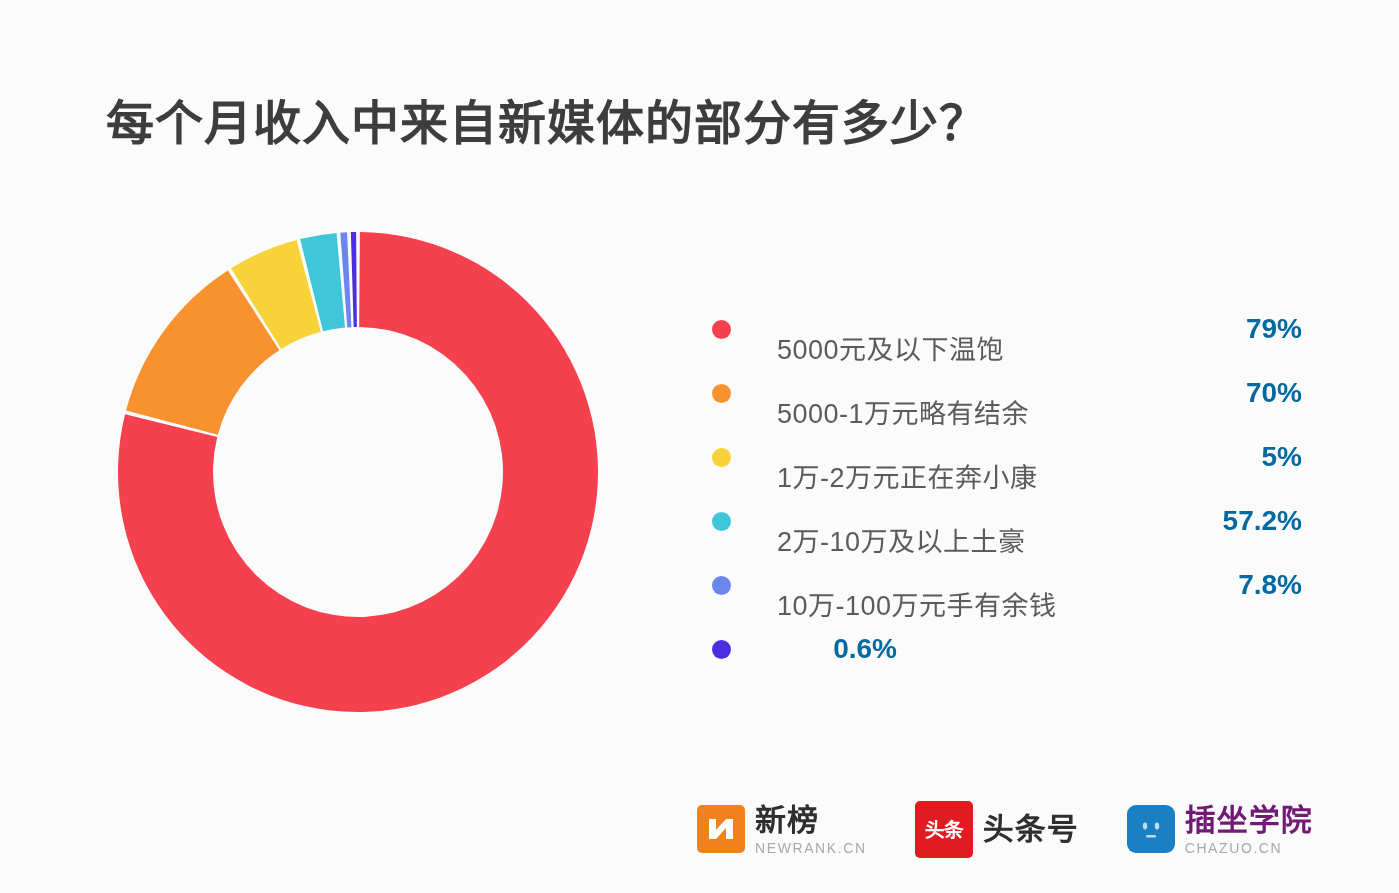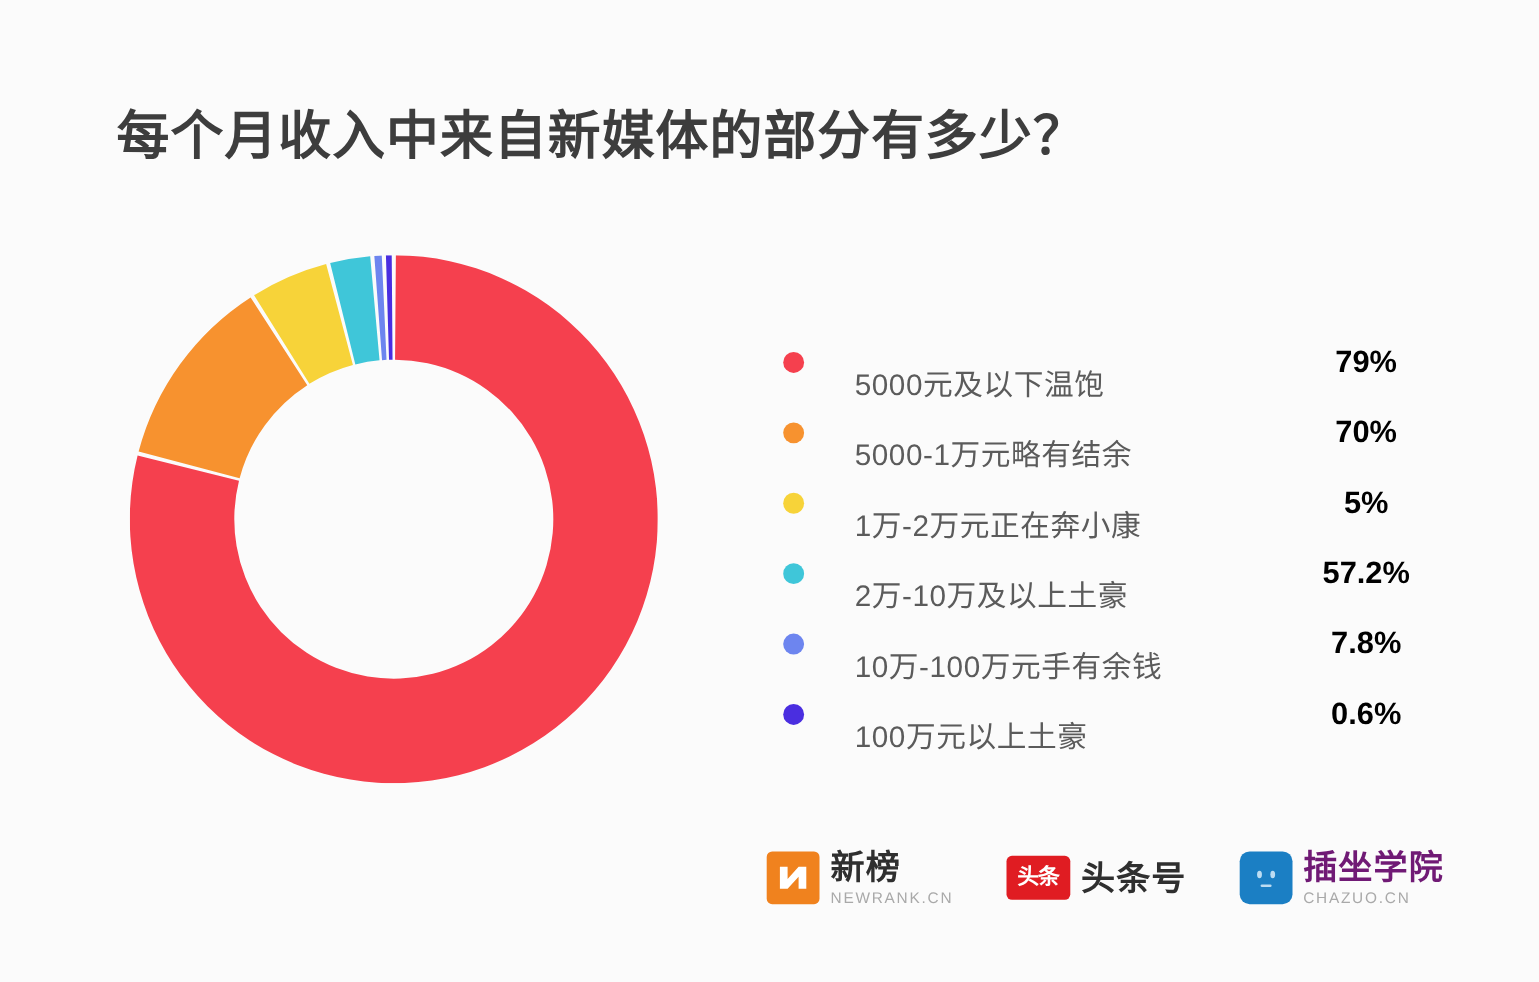--- a/index.html
+++ b/index.html
@@ -71,44 +71,44 @@
   .legend-label {
     font-size: 27px;
     color: #5b5b5b;
     letter-spacing: 0.5px;
     white-space: nowrap;
     flex: 1 1 auto;
     margin-top: 36px;
   }
   .legend-value {
     font-size: 28px;
-    color: #000000;
-    font-weight: bold;
-    text-align: center;
+    color: #0369a1;
+    font-weight: bold;
+    text-align: right;
     width: 120px;
     flex: 0 0 auto;
     white-space: nowrap;
   }
   .legend-row.is-first .legend-value {
     font-weight: bold;
   }
 
   
   .logo-bar {
     position: absolute;
     left: 697px;
     top: 773px;
     display: flex;
     align-items: center;
     gap: 48px;
   }
   .logo {
     display: flex;
-    align-items: center;
     gap: 10px;
+    margin-top: 28px;
   }
 
   .logo-mark {
     flex: 0 0 auto;
     position: relative;
   }
 
   
   .mark-newrank {
     width: 48px;
@@ -117,21 +117,21 @@
     background: #f0821e;
     display: flex;
     align-items: center;
     justify-content: center;
   }
   .mark-newrank svg { display: block; }
 
   
   .mark-toutiao {
     width: 58px;
-    height: 40px;
+    height: 57px;
     border-radius: 5px;
     background: #e01c22;
     display: flex;
     align-items: center;
     justify-content: center;
     color: #ffffff;
     font-size: 20px;
     font-weight: bold;
     letter-spacing: -1px;
     line-height: 1;
@@ -220,21 +220,20 @@
     </div>
 
     <div class="legend-row">
       <span class="legend-dot" style="background: rgb(109, 133, 239);"></span>
       <span class="legend-label">10万-100万元手有余钱</span>
       <span class="legend-value">7.8%</span>
     </div>
 
     <div class="legend-row">
       <span class="legend-dot" style="background: rgb(74, 46, 224);"></span>
-      <span class="legend-label">100万元以上土豪</span>
       <span class="legend-value">0.6%</span>
     </div>
 
   </div>
 
   <div class="logo-bar">
 
     <div class="logo">
       <span class="logo-mark mark-newrank">
         <svg width="34" height="34" viewBox="0 0 34 34" aria-hidden="true">

